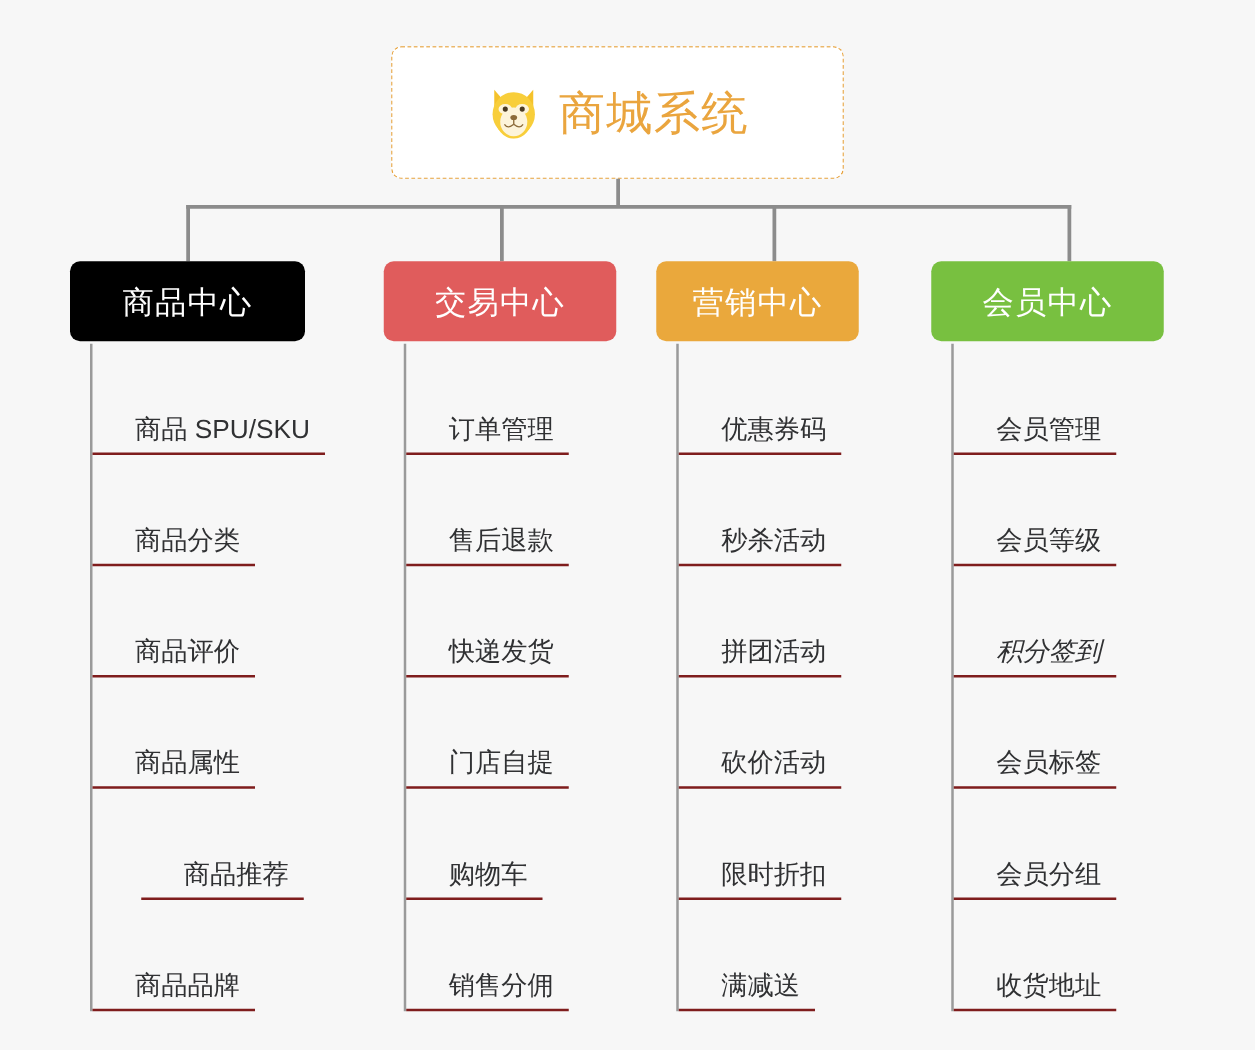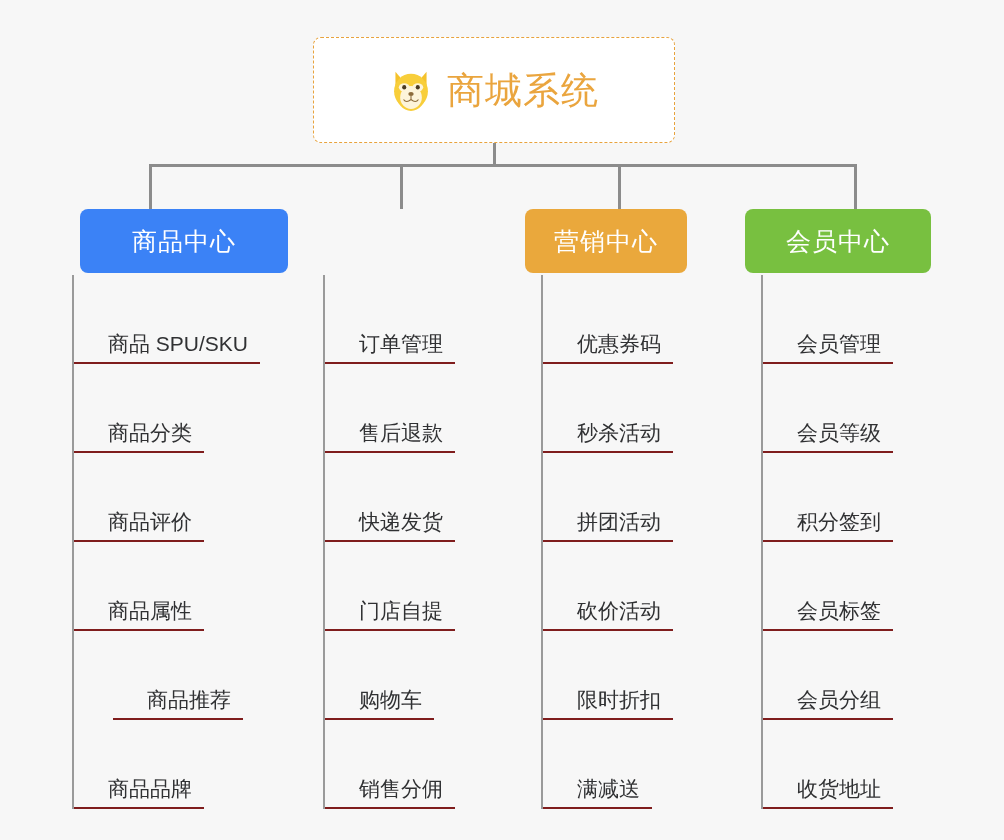--- a/index.html
+++ b/index.html
@@ -129,22 +129,25 @@
     <span class="root-title" style="color: rgb(234, 165, 62);">商城系统</span>
   </div>
 
   <div class="conn conn-v" style="left: 493px; top: 139px; height: 23px; background: rgb(140, 140, 140);"></div>
   <div class="conn conn-h" style="left: 149px; top: 160px; width: 708px; background: rgb(140, 140, 140);"></div>
   <div class="conn conn-v" style="left: 149px; top: 160px; height: 45px; background: rgb(140, 140, 140);"></div>
   <div class="conn conn-v" style="left: 400px; top: 160px; height: 45px; background: rgb(140, 140, 140);"></div>
   <div class="conn conn-v" style="left: 618px; top: 160px; height: 45px; background: rgb(140, 140, 140);"></div>
   <div class="conn conn-v" style="left: 854px; top: 160px; height: 45px; background: rgb(140, 140, 140);"></div>
 
-  <div class="cat-box" style="left: 56px; top: 205px; width: 208px; background: #3b82f6; margin-left: 24px;">
+  <div class="cat-box" style="left: 56px; top: 205px; width: 188px; background: #000000;">
     <span>商品中心</span>
+  </div>
+  <div class="cat-box" style="left: 307px; top: 205px; width: 186px; background: rgb(224, 92, 92);">
+    <span>交易中心</span>
   </div>
   <div class="cat-box" style="left: 525px; top: 205px; width: 162px; background: rgb(234, 168, 60);">
     <span>营销中心</span>
   </div>
   <div class="cat-box" style="left: 745px; top: 205px; width: 186px; background: rgb(120, 192, 64);">
     <span>会员中心</span>
   </div>
 
   <div class="leaf-col" style="left:72px;">
     <div class="leaf-spine" style="height:534px;"></div>
@@ -213,21 +216,21 @@
   </div>
 
   <div class="leaf-col" style="left:761px;">
     <div class="leaf-spine" style="height:534px;"></div>
     <div class="leaf-item" style="top:0px;">
       <span class="leaf-label">会员管理</span>
     </div>
     <div class="leaf-item" style="top:89px;">
       <span class="leaf-label">会员等级</span>
     </div>
-    <div class="leaf-item" style="top:178px;">
+    <div class="leaf-item" style="top:178px;font-style:italic;">
       <span class="leaf-label">积分签到</span>
     </div>
     <div class="leaf-item" style="top:267px;">
       <span class="leaf-label">会员标签</span>
     </div>
     <div class="leaf-item" style="top:356px;">
       <span class="leaf-label">会员分组</span>
     </div>
     <div class="leaf-item" style="top:445px;">
       <span class="leaf-label">收货地址</span>

